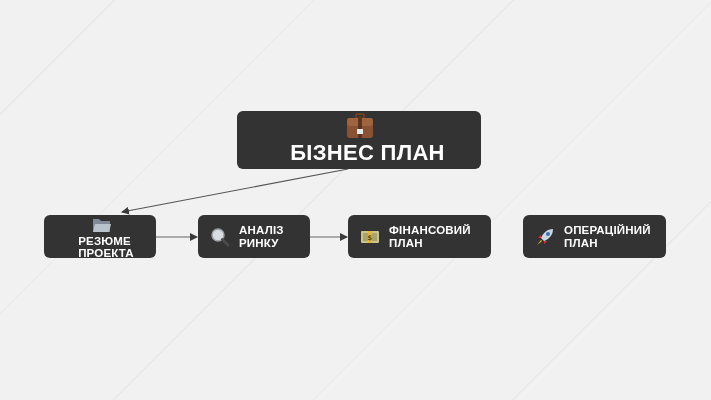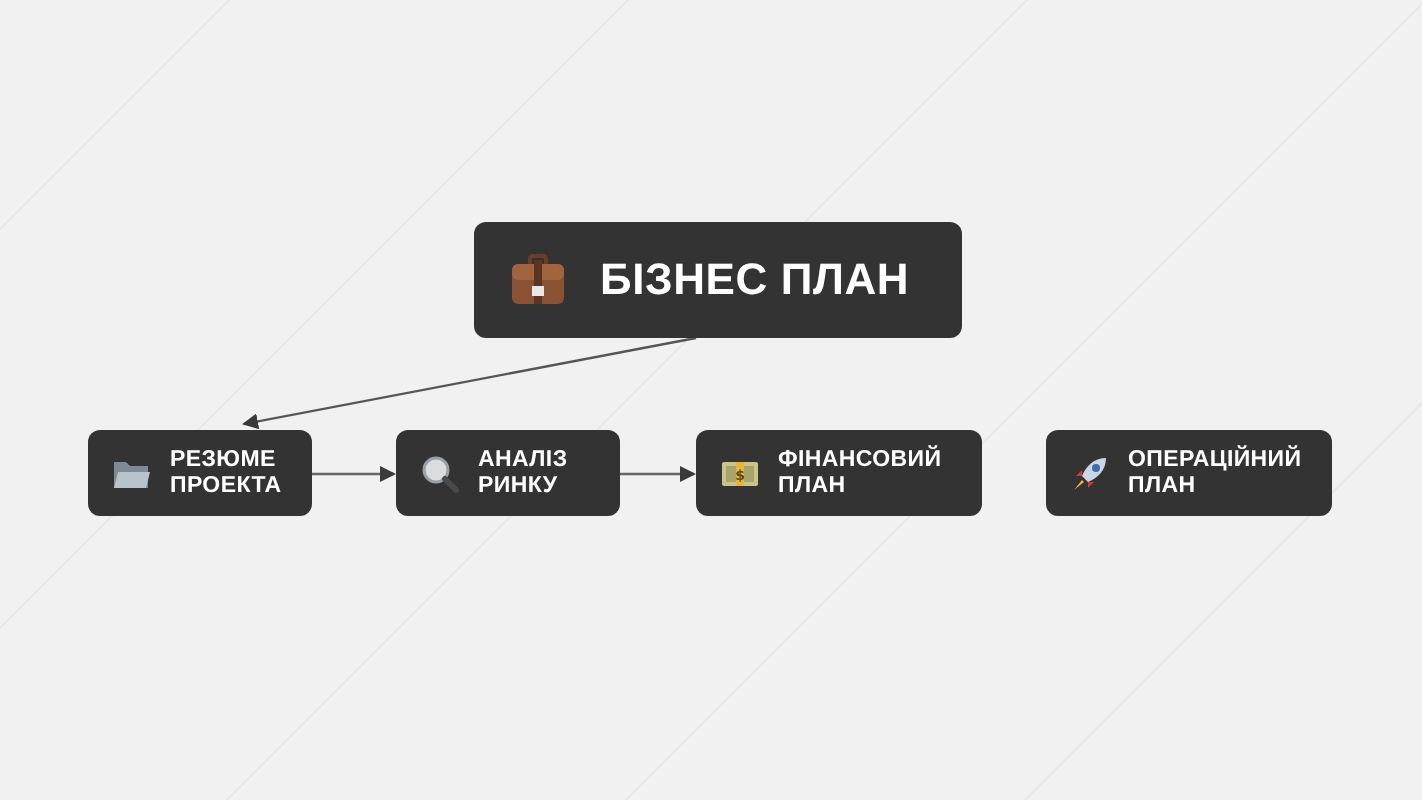--- a/index.html
+++ b/index.html
@@ -33,29 +33,30 @@
       flex-shrink: 0;
     }
     .node .label {
       font-weight: bold;
       text-transform: uppercase;
       line-height: 1.05;
     }
     .main-node {
       left: 237px; top: 111px; width: 244px; height: 58px;
       padding-left: 17px;
+      flex-direction: column;
     }
     .main-node .icon { width: 30px; height: 30px; margin-right: 16px; }
     .main-node .label { font-size: 22px; letter-spacing: 0.3px; }
 
     .child-node { top: 215px; height: 43px; padding-left: 12px; }
     .child-node .icon { width: 20px; height: 20px; margin-right: 9px; }
     .child-node .label { font-size: 11.5px; letter-spacing: 0.2px; }
 
-    #n1 { left: 44px; width: 112px; }
+    #n1 { left: 44px; width: 112px; flex-direction: column; }
     #n2 { left: 198px; width: 112px; align-items: center; }
     #n3 { left: 348px; width: 143px; }
     #n4 { left: 523px; width: 143px; }
     .label-line { display: block; }
   </style>
 </head>
 <body>
 
 <svg class="edges" viewBox="0 0 711 400">
   <defs>

